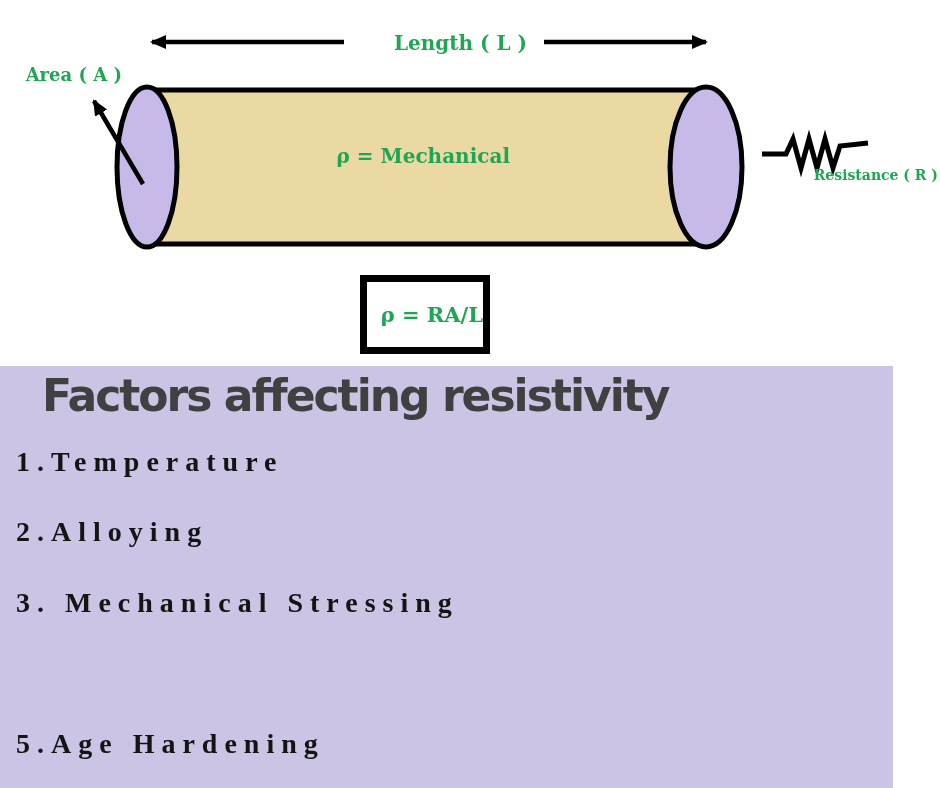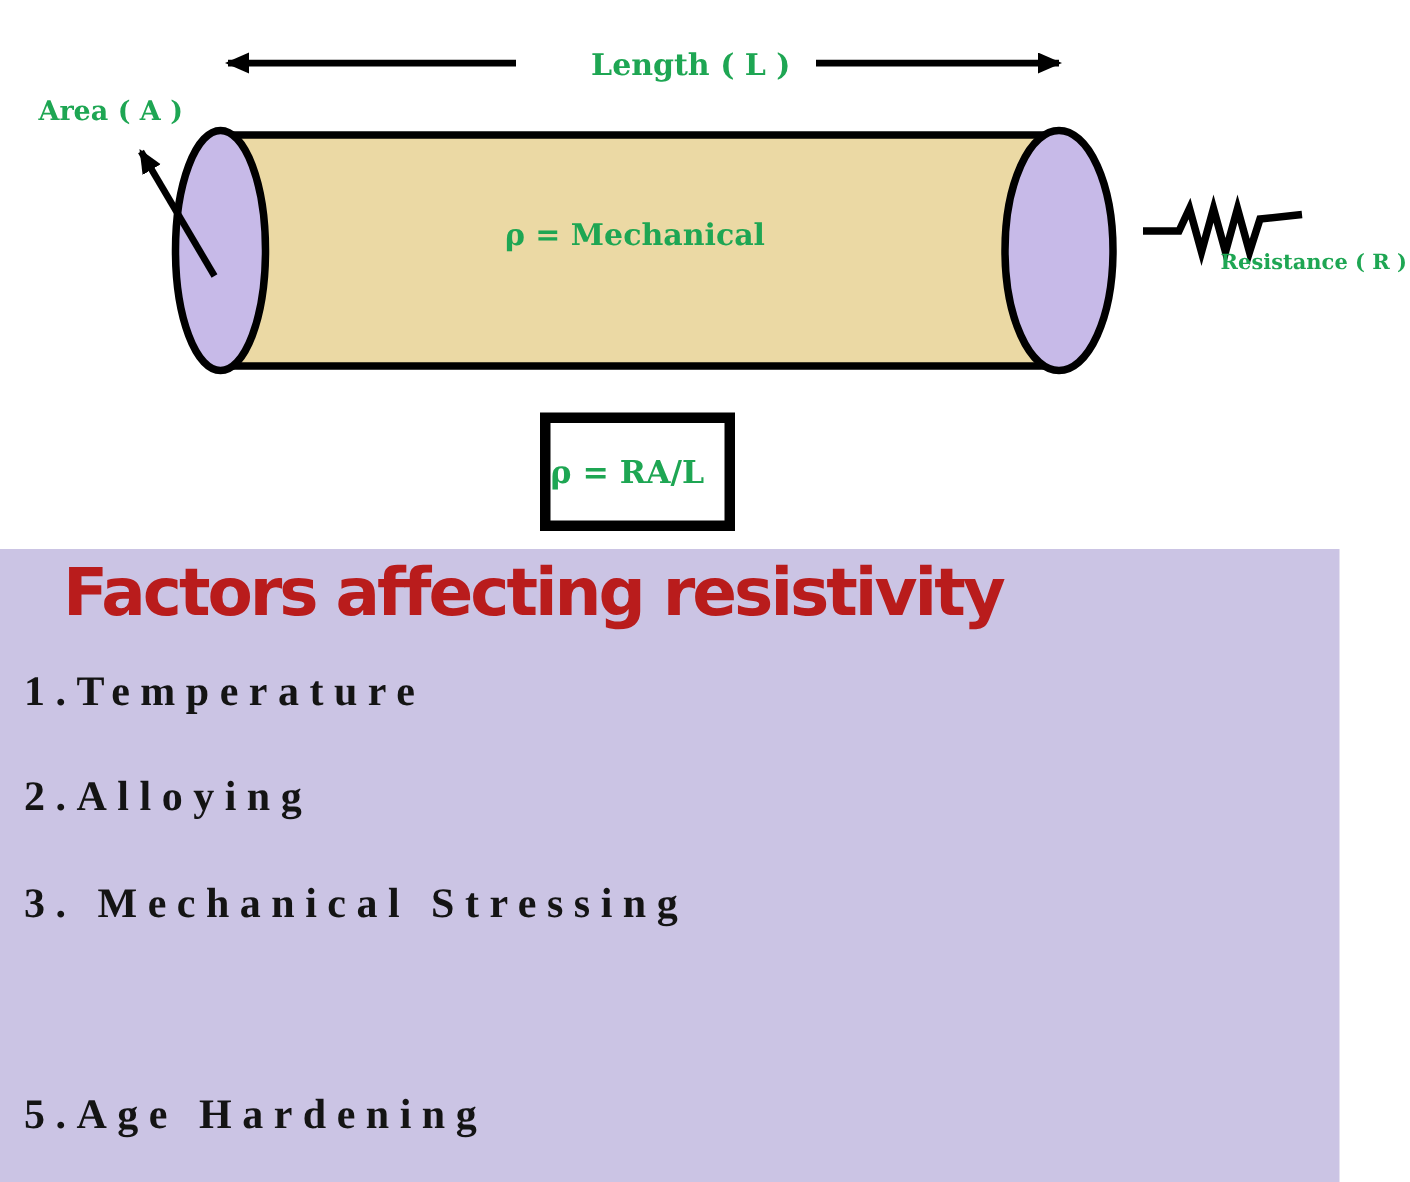--- a/index.html
+++ b/index.html
@@ -35,21 +35,21 @@
   .lbl-resistivity { left: 330px; top: 144px; width: 180px; font-size: 20px; }
   .lbl-resistance  { left: 760px; top: 167px; width: 178px; font-size: 14px; }
 
   .formula-box {
     position: absolute;
     left: 360px; top: 275px;
     width: 130px; height: 79px;
     box-sizing: border-box;
     border: 7px solid var(--ink, #000);
     background: #ffffff;
-    display: flex; align-items: center; justify-content: flex-start;
+    display: flex; align-items: center; justify-content: flex-end;
   }
   .formula-text {
     color: var(--green, #1EA653);
     font-family: "DejaVu Serif", serif;
     font-weight: bold;
     font-size: 21px;
     white-space: nowrap;
   }
 
   .factors-panel {
@@ -58,21 +58,21 @@
     width: 893px; height: 422px;
     background: var(--panel-bg, #CBC4E4);
   }
   .factors-title {
     position: absolute;
     left: 42px; top: 4px;
     font-family: "DejaVu Sans", sans-serif;
     font-weight: bold;
     font-size: 44px;
     letter-spacing: -2px;
-    color: #b91c1c;
+    color: #404040;
     white-space: nowrap;
   }
   .factor-item {
     position: absolute;
     left: 16px;
     font-family: Liberation Serif, serif;
     font-weight: bold;
     font-size: 28px;
     letter-spacing: 7px;
     color: var(--list-text, #141414);

